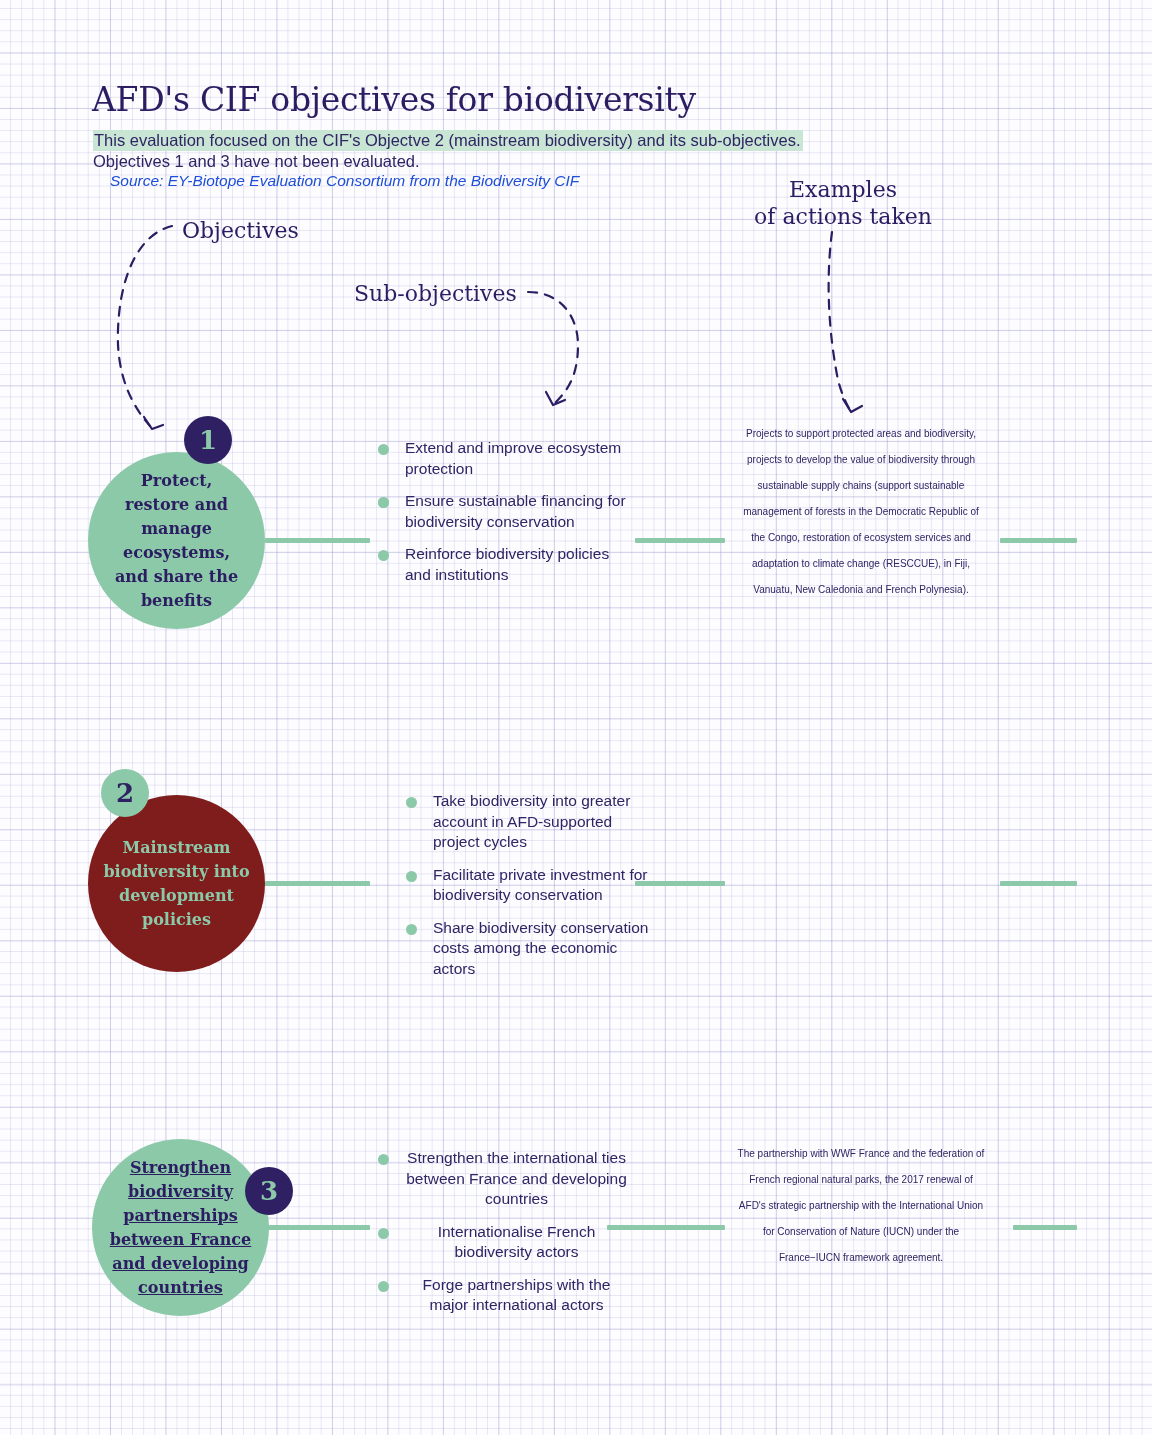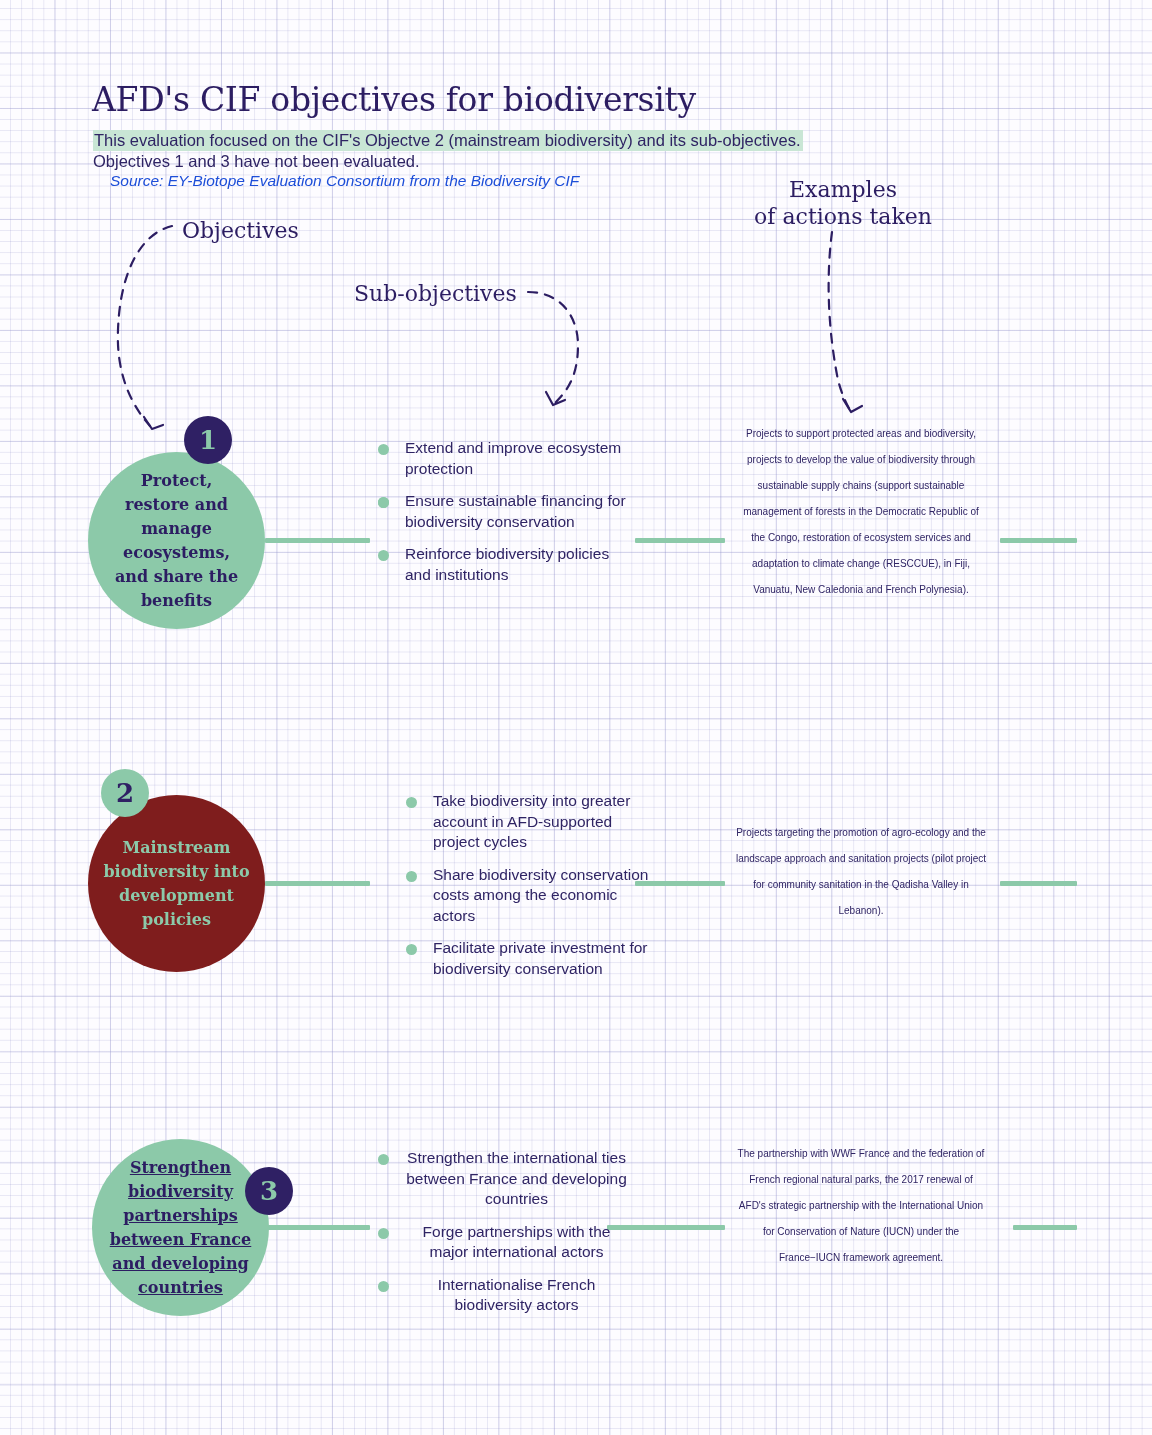--- a/index.html
+++ b/index.html
@@ -189,29 +189,28 @@
     <div class="connector" style="left:635px;top:116px;width:90px;"></div>
     <div class="connector" style="left:1000px;top:116px;width:77px;"></div>
 
     <div class="sub-list" style="top:26px;padding-left:28px;">
       <div class="sub-item">
         <span class="dot"></span>
         <span class="txt">Take biodiversity into greater account in AFD-supported project cycles</span>
       </div>
       <div class="sub-item">
         <span class="dot"></span>
+        <span class="txt">Facilitate private investment for biodiversity conservation</span>
+      </div>
+      <div class="sub-item">
+        <span class="dot"></span>
         <span class="txt">Share biodiversity conservation costs among the economic actors</span>
       </div>
-      <div class="sub-item">
-        <span class="dot"></span>
-        <span class="txt">Facilitate private investment for biodiversity conservation</span>
-      </div>
-    </div>
-
-    <div class="example" style="top:55px;">Projects targeting the promotion of agro-ecology and the landscape approach and sanitation projects (pilot project for community sanitation in the Qadisha Valley in Lebanon).</div>
+    </div>
+
   </div>
 
   <div class="row" id="row-3">
     <div class="main-circle circle-green" style="left:92px;top:24px;text-decoration:underline;">
       <div>
         <span>Strengthen</span><br>
         <span>biodiversity</span><br>
         <span>partnerships</span><br>
         <span>between France</span><br>
         <span>and developing</span><br>
@@ -224,24 +223,24 @@
     <div class="connector" style="left:607px;top:110px;width:118px;"></div>
     <div class="connector" style="left:1013px;top:110px;width:64px;"></div>
 
     <div class="sub-list" style="top:33px;text-align:center;">
       <div class="sub-item">
         <span class="dot"></span>
         <span class="txt">Strengthen the international ties between France and developing countries</span>
       </div>
       <div class="sub-item">
         <span class="dot"></span>
+        <span class="txt">Internationalise French biodiversity actors</span>
+      </div>
+      <div class="sub-item">
+        <span class="dot"></span>
         <span class="txt">Forge partnerships with the major international actors</span>
       </div>
-      <div class="sub-item">
-        <span class="dot"></span>
-        <span class="txt">Internationalise French biodiversity actors</span>
-      </div>
     </div>
 
     <div class="example" style="top:26px;">The partnership with WWF France and the federation of French regional natural parks, the 2017 renewal of AFD's strategic partnership with the International Union for Conservation of Nature (IUCN) under the France−IUCN framework agreement.</div>
   </div>
 
 </div>
 
 </body></html>

